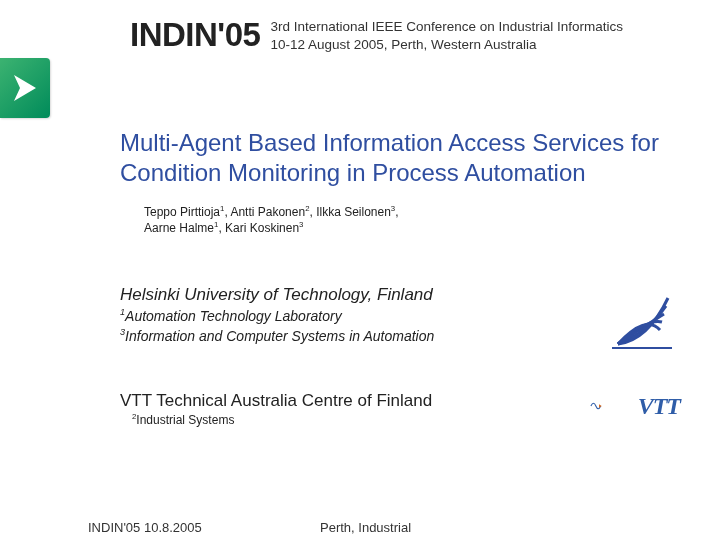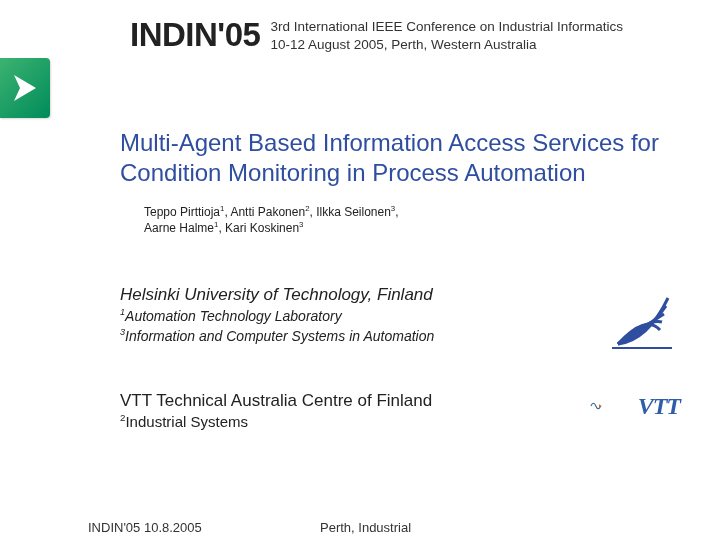--- a/index.html
+++ b/index.html
@@ -82,21 +82,22 @@
   .aff2 {
     position: absolute;
     top: 390px;
     left: 120px;
     right: 220px;
     font-size: 17px;
     color: #222;
     line-height: 1.3;
   }
   .aff2-sub {
-    font-size: 15px;
+    font-size: 12px;
+    margin-left: 12px;
   }
   .footer {
     position: absolute;
     bottom: 20px;
     left: 0;
     right: 0;
     font-size: 13px;
     color: #333;
   }
   .footer-left {

